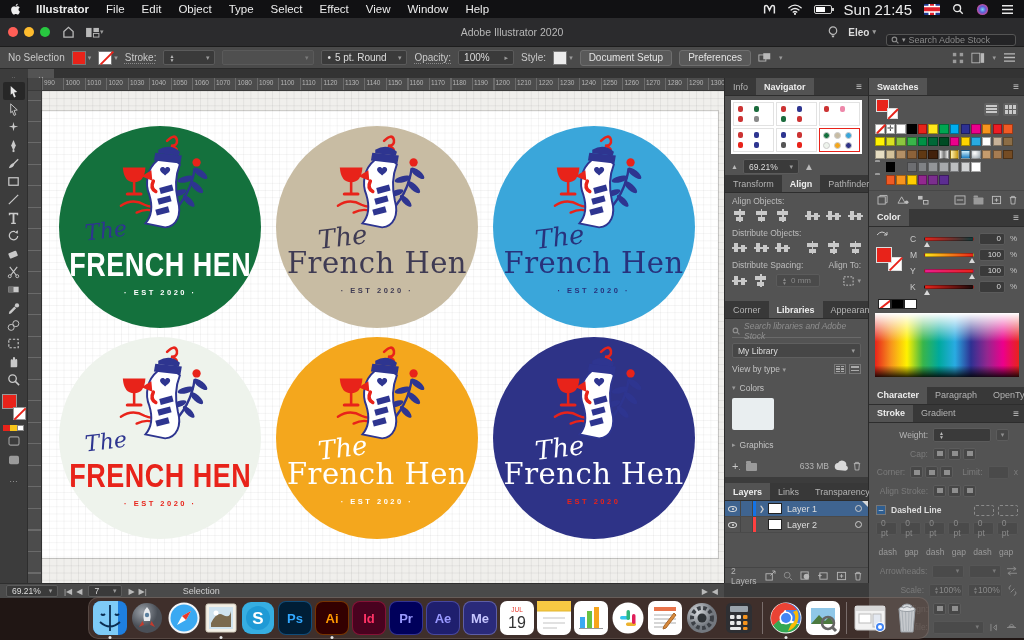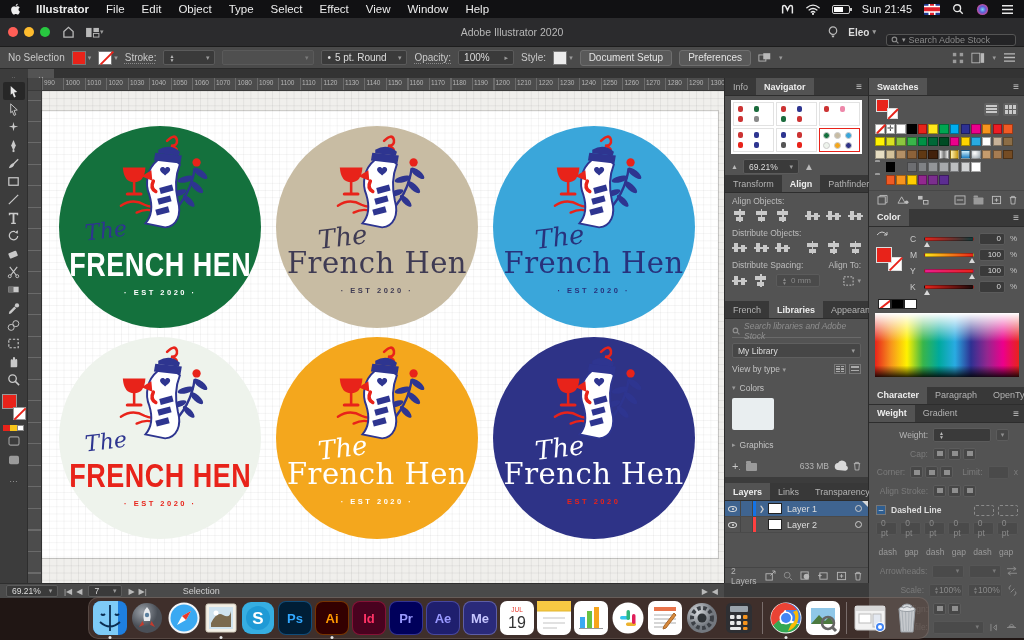--- a/index.html
+++ b/index.html
@@ -5,21 +5,21 @@
   * { margin:0; padding:0; box-sizing:border-box; }
   html,body { width:1024px; height:640px; overflow:hidden; }
   body { font-family:"Liberation Sans", sans-serif; background:#201614; position:relative; color:#cfcfcf; }
 
   
   #menubar { position:absolute; top:0; left:0; right:0; height:18px; background:#111113; display:flex; align-items:center; padding:0 10px; font-size:11.5px; color:#ededed; z-index:50; }
   #menubar .apple { width:12px; height:12px; margin-right:14px; }
   #menubar .mitem { margin-right:17px; }
   #menubar .mitem.app { font-weight:bold; }
   #menubar .spacer { flex:1; }
-  #menubar .stat { display:flex; align-items:center; gap:12px; font-size:11px; }
+  #menubar .stat { display:flex; align-items:center; gap:12px; font-size:15px; }
   .flag { width:16px; height:11px; position:relative; background:#1f3a93; overflow:hidden; border-radius:1px; }
   .flag:before { content:""; position:absolute; left:50%; top:0; width:4px; height:100%; background:#e0212c; transform:translateX(-50%); box-shadow:0 0 0 1.5px #fff; }
   .flag:after { content:""; position:absolute; top:50%; left:0; height:3.5px; width:100%; background:#e0212c; transform:translateY(-50%); box-shadow:0 0 0 1.5px #fff; }
   .batt { width:18px; height:9px; border:1px solid #cfcfcf; border-radius:2px; position:relative; }
   .batt:before { content:""; position:absolute; left:1px; top:1px; bottom:1px; width:9px; background:#fff; }
   .batt:after { content:""; position:absolute; right:-3px; top:2px; width:2px; height:3px; background:#cfcfcf; }
 
   
   #window { position:absolute; top:18px; left:0; right:0; height:580px; background:#3c3c3c; }
   #titlebar { height:17px; background:#2b2b2d; display:flex; align-items:center; padding:14px 8px; position:relative; border-bottom:1px solid #1d1d1d;justify-content:flex-end; }
@@ -756,21 +756,21 @@
             <span class="gap"></span>
             <span style="display:flex;align-items:center;gap:2px">
               <svg width="13" height="12" viewBox="0 0 14 13">
                   <rect x="2" y="2" width="10" height="9" fill="none" stroke="#c9c9c9" stroke-dasharray="2 1.5"></rect>
                 </svg>
               <span class="chev">▾</span>
             </span>
           </div>
         </div>
         <div class="ptabs" id="tabs-libraries">
-            <span class="ptab">French</span>
+            <span class="ptab">Corner</span>
             <span class="ptab active">Libraries</span>
             <span class="ptab">Appearance</span>
             <span class="pmenu">≡</span>
           </div>
         <div class="pbody" id="libbody">
           <div class="libsearch">
             <svg width="8" height="8" viewBox="0 0 14 14">
                 <circle cx="6" cy="6" r="4" fill="none" stroke="#8f8f8f" stroke-width="2"></circle>
                 <path d="M9 9 L13 13" stroke="#8f8f8f" stroke-width="2"></path>
               </svg>
@@ -1061,21 +1061,21 @@
         </div>
         <div class="pbody" style="height:76px">
             <div id="spectrum"></div>
           </div>
         <div class="ptabs" id="tabs-character">
             <span class="ptab active">Character</span>
             <span class="ptab">Paragraph</span>
             <span class="ptab">OpenType</span>
           </div>
         <div class="ptabs" id="tabs-stroke">
-            <span class="ptab active">Weight</span>
+            <span class="ptab active">Stroke</span>
             <span class="ptab">Gradient</span>
             <span class="pmenu">≡</span>
           </div>
         <div class="pbody" id="strokebody">
           <div class="srow">
             <span class="sl">Weight:</span>
             <span class="field" style="width:58px;height:14px">
                 <span class="stepper">▲<br>▼</span>
                 <span style="flex:1"></span>
               </span>

